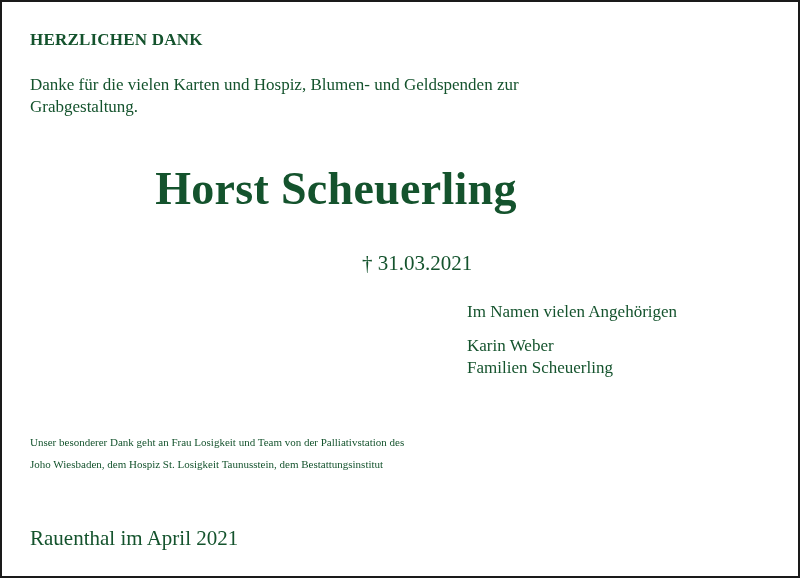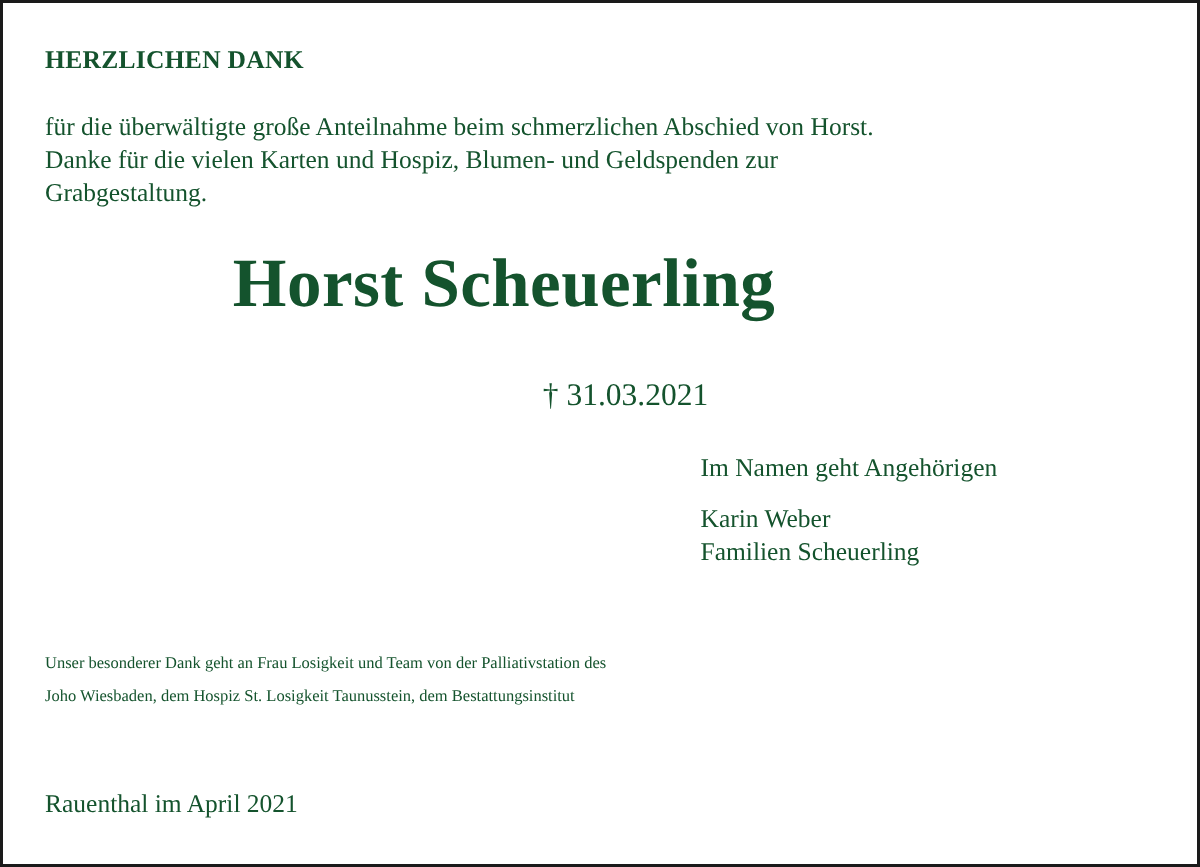--- a/index.html
+++ b/index.html
@@ -77,43 +77,42 @@
       width: 760px;
       font-size: 11px;
       line-height: 22px;
       margin: 0;
     }
     .special-thanks span { display: block; }
     .place-date {
       position: absolute;
       left: 28px;
       top: 524px;
-      font-size: 17px;
+      font-size: 21px;
       margin: 0;
     }
   </style>
 </head>
 <body>
 
 <div class="card">
 
   <h1 class="heading">HERZLICHEN DANK</h1>
 
   <p class="intro">
-    <span>für die überwältigte große Anteilnahme beim schmerzlichen Abschied von Horst.</span>
     <span>Danke für die vielen Karten und Hospiz, Blumen- und Geldspenden zur</span>
     <span>Grabgestaltung.</span>
   </p>
 
   <h2 class="name">Horst Scheuerling</h2>
 
   <p class="death-date">† 31.03.2021</p>
 
   <div class="signoff">
-    <span class="on-behalf">Im Namen geht Angehörigen</span>
+    <span class="on-behalf">Im Namen vielen Angehörigen</span>
     <span class="signer">Karin Weber</span>
     <span class="signer">Familien Scheuerling</span>
   </div>
 
   <p class="special-thanks">
     <span>Unser besonderer Dank geht an Frau Losigkeit und Team von der Palliativstation des</span>
     <span>Joho Wiesbaden, dem Hospiz St. Losigkeit Taunusstein, dem Bestattungsinstitut</span>
   </p>
 
   <p class="place-date">Rauenthal im April 2021</p>

